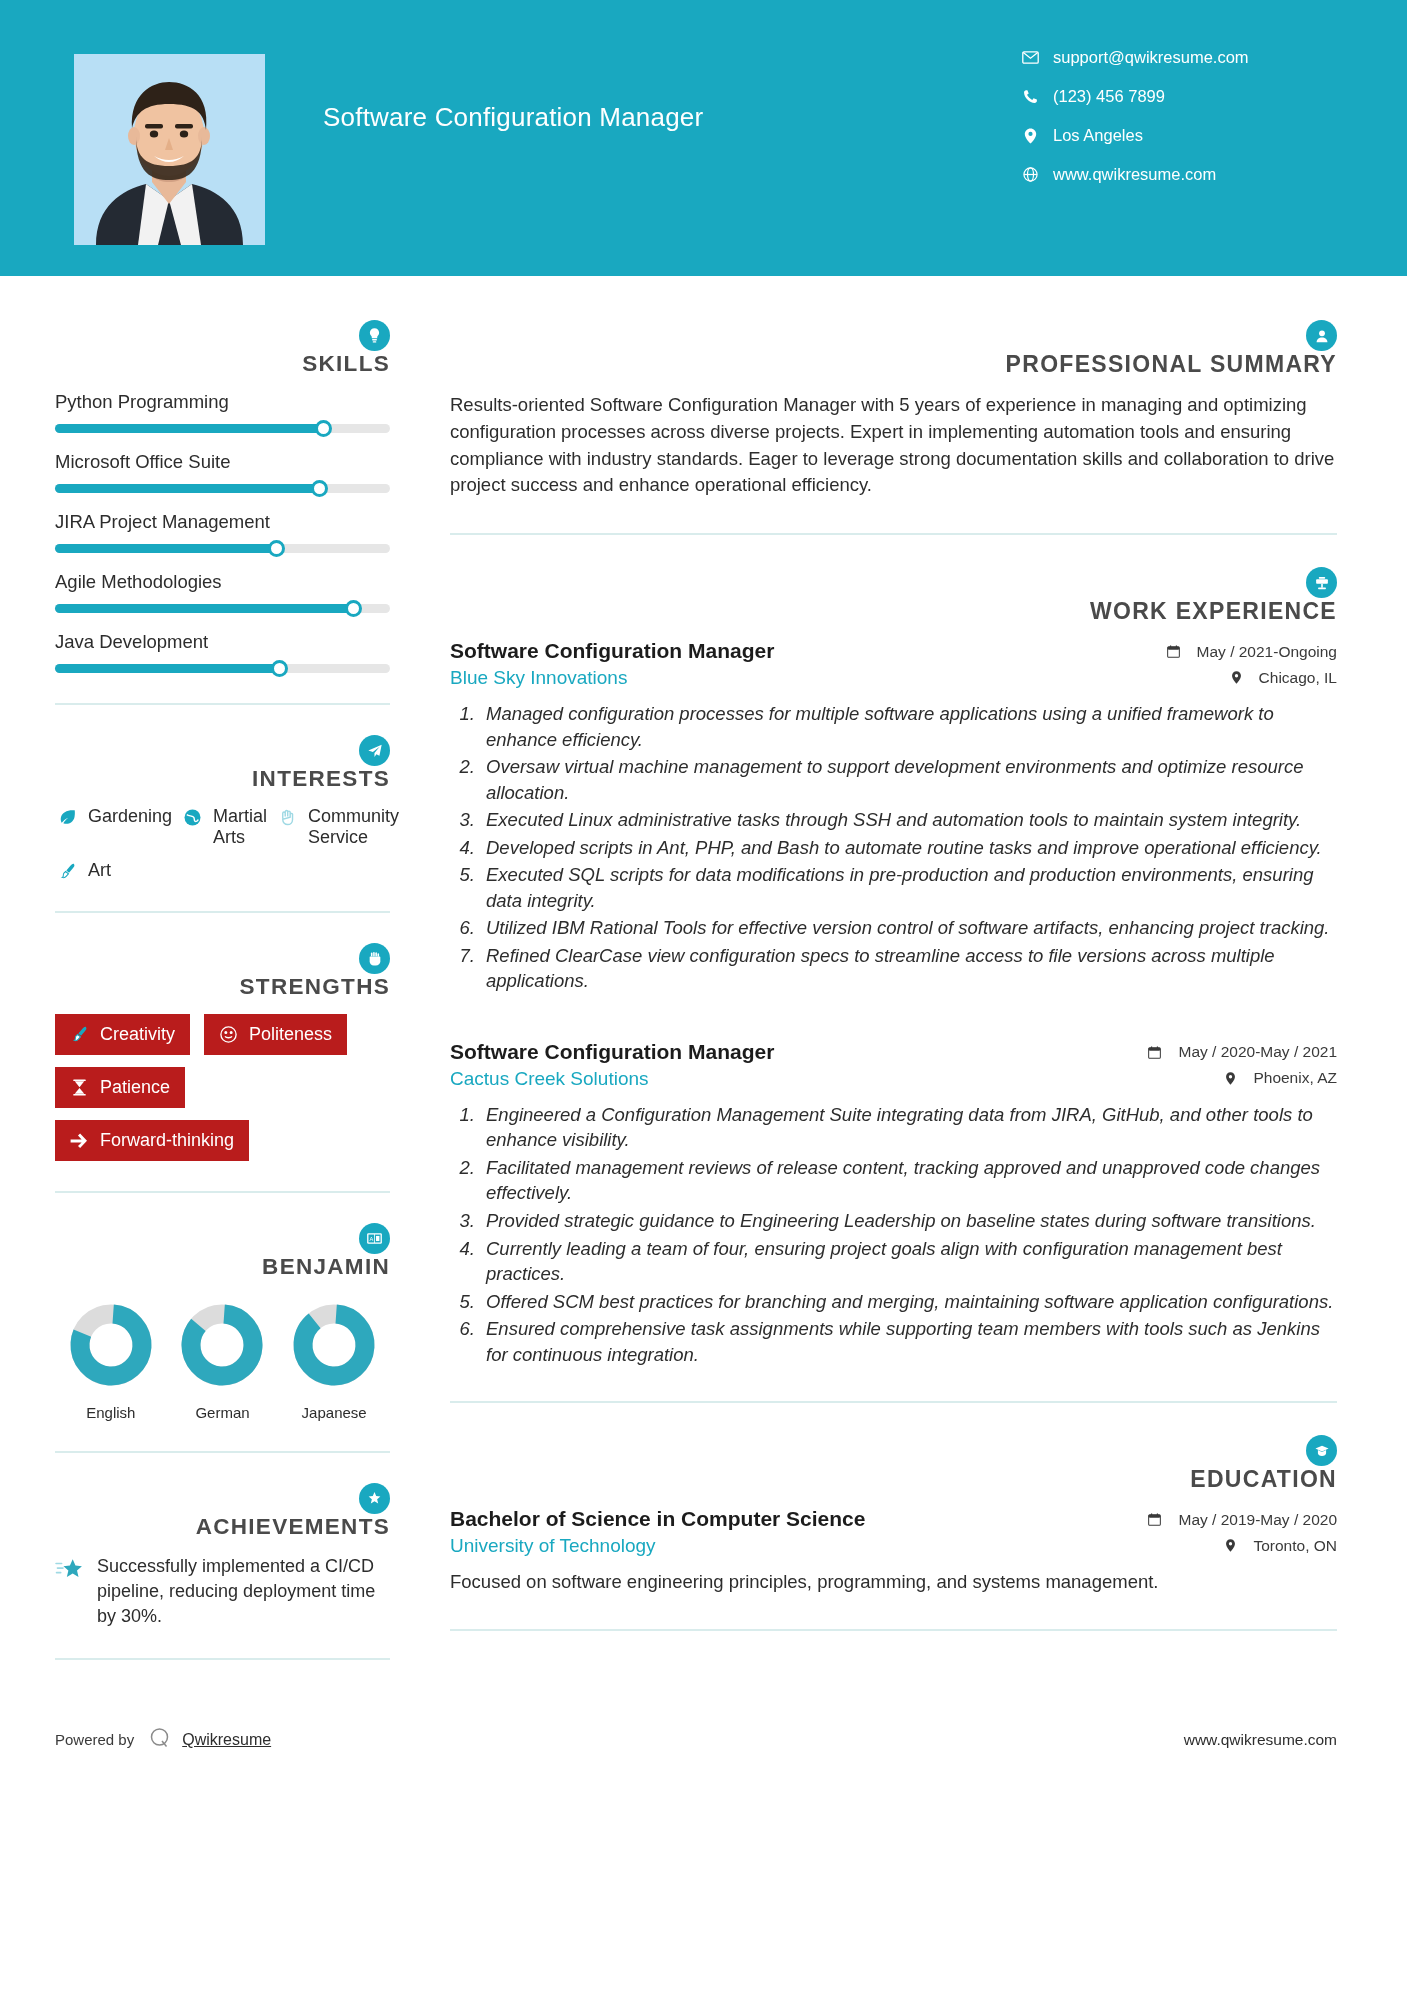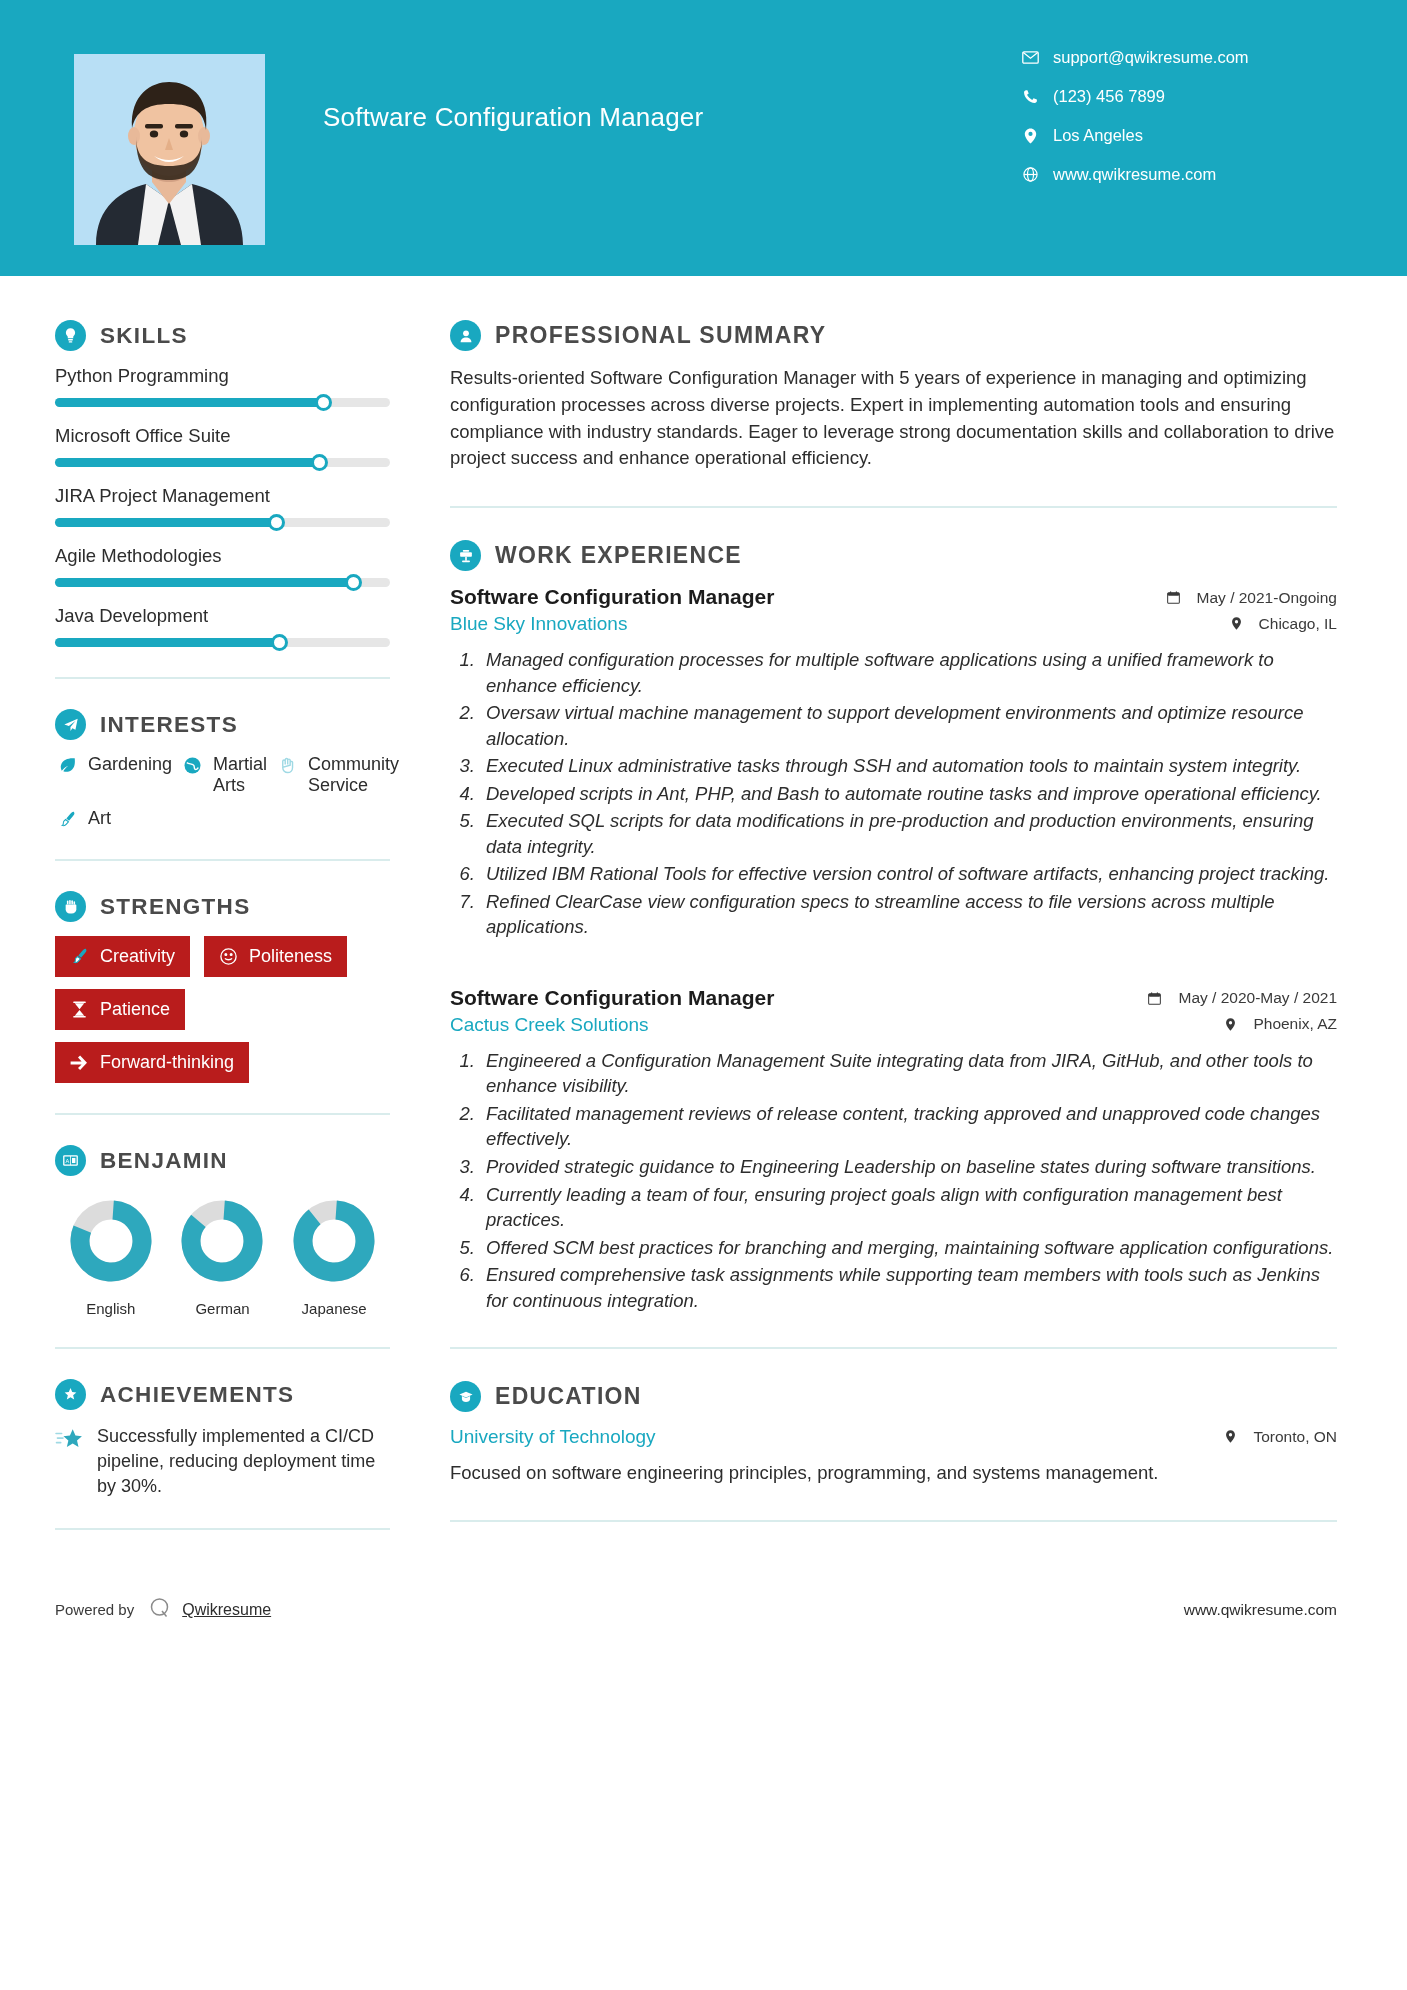--- a/index.html
+++ b/index.html
@@ -89,22 +89,23 @@
   }
   .right-col {
     flex: 1;
     padding: 44px 70px 0 0;
     margin-left: 10px;
   }
 
   
   .sec-head {
     display: flex;
-    align-items: center;
+    align-items: flex-end;
     margin-bottom: 14px;
+    flex-direction: column;
   }
   .sec-ico {
     width: 31px; height: 31px;
     border-radius: 50%;
     background: #19a8c0;
     display: flex; align-items: center; justify-content: center;
     flex: none;
     color: #ffffff;
   }
   .sec-title {
@@ -738,20 +739,34 @@
           <span class="sec-ico">
             <svg width="16" height="16" viewBox="0 0 18 18" fill="#ffffff">
               <path d="M9 3 L16.4 6.3 L9 9.6 L1.6 6.3 Z"></path>
               <path d="M4.4 8 L4.4 11.6 C4.4 13.4 6.5 14.5 9 14.5 C11.5 14.5 13.6 13.4 13.6 11.6 L13.6 8 L9 10.1 Z"></path>
             </svg>
           </span>
           <span class="sec-title big">EDUCATION</span>
         </div>
 
         <div class="job">
+          <div class="job-top">
+            <span class="job-title">Bachelor of Science in Computer Science</span>
+            <span class="job-meta">
+              <span class="meta-ico">
+                <svg width="13" height="13" viewBox="0 0 14 14" fill="#3a3a3a">
+                  <rect x="0.7" y="2" width="12.6" height="11.3" rx="1.2" fill="none" stroke="#3a3a3a" stroke-width="1.1"></rect>
+                  <rect x="0.7" y="2" width="12.6" height="3" rx="1.2"></rect>
+                  <rect x="3.2" y="0.5" width="1.3" height="3"></rect>
+                  <rect x="9.5" y="0.5" width="1.3" height="3"></rect>
+                </svg>
+              </span>
+              <span>May / 2019-May / 2020</span>
+            </span>
+          </div>
           <div class="job-sub">
             <span class="job-company">University of Technology</span>
             <span class="job-meta">
               <span class="meta-ico">
                 <svg width="11" height="13" viewBox="0 0 11 14" fill="#3a3a3a">
                   <path d="M5.5 0.4 C2.8 0.4 0.7 2.5 0.7 5.1 C0.7 8.8 5.5 13.6 5.5 13.6 C5.5 13.6 10.3 8.8 10.3 5.1 C10.3 2.5 8.2 0.4 5.5 0.4 Z M5.5 6.9 A1.8 1.8 0 1 1 5.5 3.3 A1.8 1.8 0 1 1 5.5 6.9 Z"></path>
                 </svg>
               </span>
               <span>Toronto, ON</span>
             </span>

